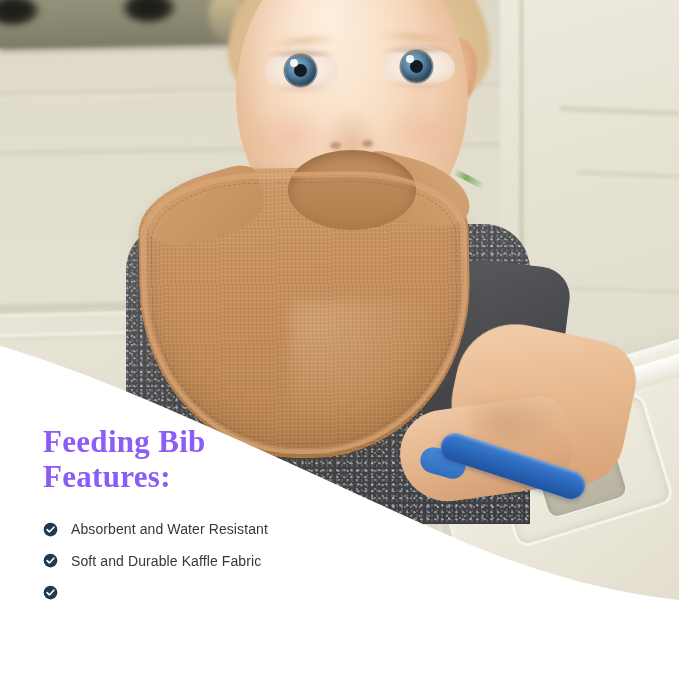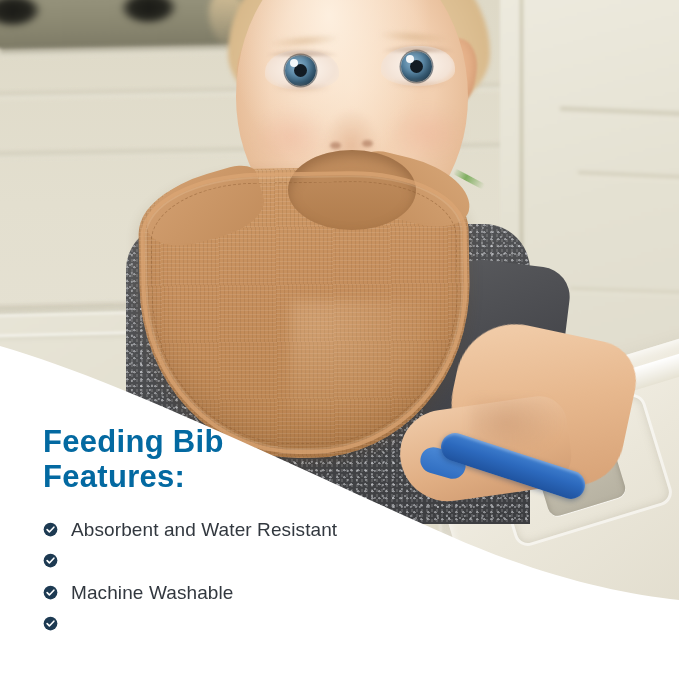--- a/index.html
+++ b/index.html
@@ -410,22 +410,22 @@
     position:absolute; left:0; top:0; width:679px; height:679px;
     pointer-events:none;
   }
   .white-panel svg { display:block; }
 
   
   .text-block {
     position:absolute; left:43px; top:424px; width:560px;
   }
   .headline {
-    color:#0369a1;
-    font-family: Liberation Sans, sans-serif;
+    color:#8b5cf6;
+    font-family: Liberation Serif, serif;
     font-weight:700;
     font-size:31px;
     line-height:1.14;
     letter-spacing:.3px;
     white-space:pre-line;
   }
   .feature-list {
     list-style:none;
     margin-top:22px;
   }
@@ -438,21 +438,21 @@
   }
   .check {
     flex:0 0 auto;
     width:15px; height:15px;
     display:block;
   }
   .feature-text {
     color:#32383f;
     font-family: "Liberation Sans", sans-serif;
     font-weight:300;
-    font-size:19px;
+    font-size:14px;
     letter-spacing:.1px;
     line-height:1;
     white-space:nowrap;
   }
 </style>
 </head>
 <body>
 
 <div id="canvas">
 
@@ -580,32 +580,24 @@
         <span class="feature-text">Absorbent and Water Resistant</span>
       </li>
 
       <li class="feature-item">
         <span class="check">
           <svg viewBox="0 0 24 24" width="15" height="15" xmlns="http://www.w3.org/2000/svg">
             <circle cx="12" cy="12" r="11" fill="#1d3a52"></circle>
             <path d="M6.6 12.3 L10.2 15.9 L17.4 8.3" fill="none" stroke="#ffffff" stroke-width="2.6" stroke-linecap="round" stroke-linejoin="round"></path>
           </svg>
         </span>
+        <span class="feature-text">Soft and Durable Kaffle Fabric</span>
       </li>
 
 
-      <li class="feature-item">
-        <span class="check">
-          <svg viewBox="0 0 24 24" width="15" height="15" xmlns="http://www.w3.org/2000/svg">
-            <circle cx="12" cy="12" r="11" fill="#1d3a52"></circle>
-            <path d="M6.6 12.3 L10.2 15.9 L17.4 8.3" fill="none" stroke="#ffffff" stroke-width="2.6" stroke-linecap="round" stroke-linejoin="round"></path>
-          </svg>
-        </span>
-        <span class="feature-text">Machine Washable</span>
-      </li>
 
       <li class="feature-item">
         <span class="check">
           <svg viewBox="0 0 24 24" width="15" height="15" xmlns="http://www.w3.org/2000/svg">
             <circle cx="12" cy="12" r="11" fill="#1d3a52"></circle>
             <path d="M6.6 12.3 L10.2 15.9 L17.4 8.3" fill="none" stroke="#ffffff" stroke-width="2.6" stroke-linecap="round" stroke-linejoin="round"></path>
           </svg>
         </span>
       </li>
 

